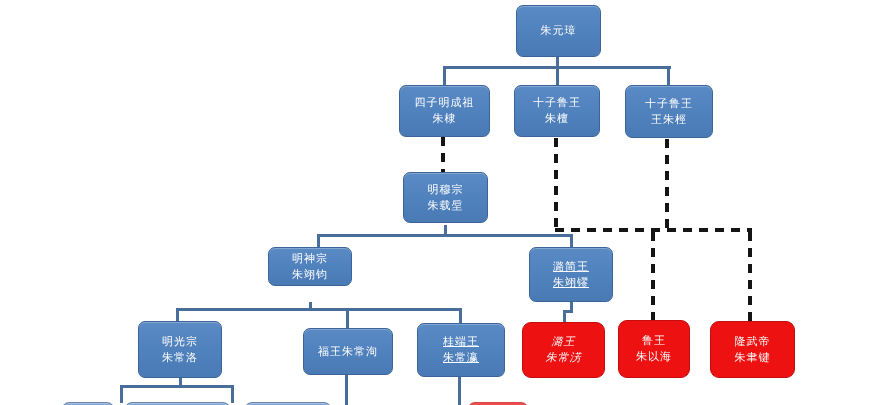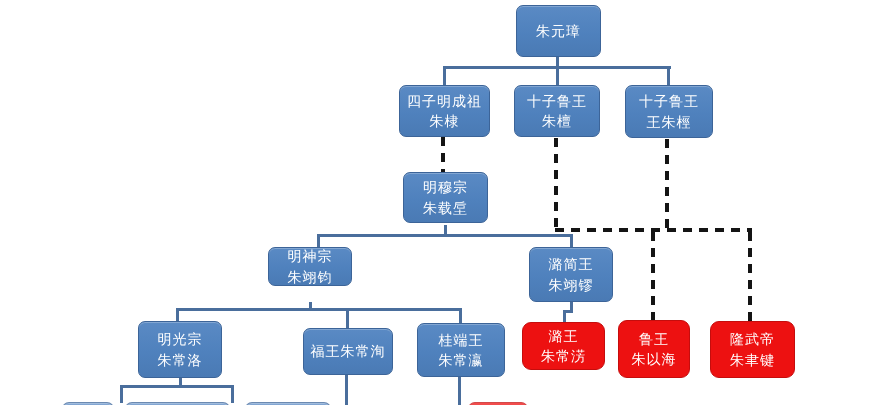--- a/index.html
+++ b/index.html
@@ -10,21 +10,21 @@
     --text:#ffffff; --background:#ffffff;
   }
   html,body{margin:0;padding:0;}
   body{background:#e9e9e9;font-family:"Liberation Sans","DejaVu Sans",sans-serif;}
   #canvas{
     position:relative;width:870px;height:405px;background:var(--background);
     overflow:hidden;margin:0 auto;
   }
   .node{
     position:absolute;display:flex;align-items:center;justify-content:center;
-    text-align:center;color:var(--text);font-size:14px;line-height:1.45;
+    text-align:center;color:var(--text);font-size:11px;line-height:1.45;
     letter-spacing:1px;white-space:pre-line;box-sizing:border-box;
   }
   .node.blue{
     background:linear-gradient(180deg,#5a8ac4 0%,#4f81bd 55%,#4a7ab4 100%);
     border:1px solid var(--node-blue-border);border-radius:7px;
     box-shadow:inset 0 1px 0 rgba(255,255,255,.25);
   }
   .node.red{
     background:var(--node-red);
     border:1px solid var(--node-red-border);border-radius:9px;
@@ -35,25 +35,25 @@
   .h{height:3px;background:var(--line-solid);}
   .dv{width:4px;background:repeating-linear-gradient(180deg,var(--line-dashed) 0 9px,transparent 9px 16px);}
   .dh{height:4px;background:repeating-linear-gradient(90deg,var(--line-dashed) 0 9px,transparent 9px 16px);}
   
   #n1{left:516px;top:5px;width:85px;height:52px;}
   #n2{left:399px;top:85px;width:91px;height:52px;}
   #n3{left:514px;top:85px;width:86px;height:52px;}
   #n4{left:625px;top:85px;width:88px;height:53px;}
   #n5{left:403px;top:172px;width:85px;height:51px;}
   #n6{left:268px;top:247px;width:84px;height:39px;}
-  #n7{left:529px;top:247px;width:84px;height:55px;}
+  #n7{left:529px;top:247px;width:84px;height:55px;text-decoration:underline;}
   #n8{left:138px;top:321px;width:84px;height:57px;}
   #n9{left:303px;top:328px;width:90px;height:47px;}
-  #n10{left:417px;top:323px;width:88px;height:54px;}
-  #n11{left:522px;top:322px;width:83px;height:48px;}
+  #n10{left:417px;top:323px;width:88px;height:54px;text-decoration:underline;}
+  #n11{left:522px;top:322px;width:83px;height:56px;font-style:italic;}
   #n12{left:618px;top:320px;width:72px;height:58px;}
   #n13{left:710px;top:321px;width:85px;height:57px;}
   
   #b1{left:62px;top:402px;width:52px;height:20px;}
   #b2{left:125px;top:402px;width:105px;height:20px;}
   #b3{left:245px;top:402px;width:86px;height:20px;}
   #b4{left:468px;top:402px;width:60px;height:20px;}
 </style>
 </head>
 <body>

